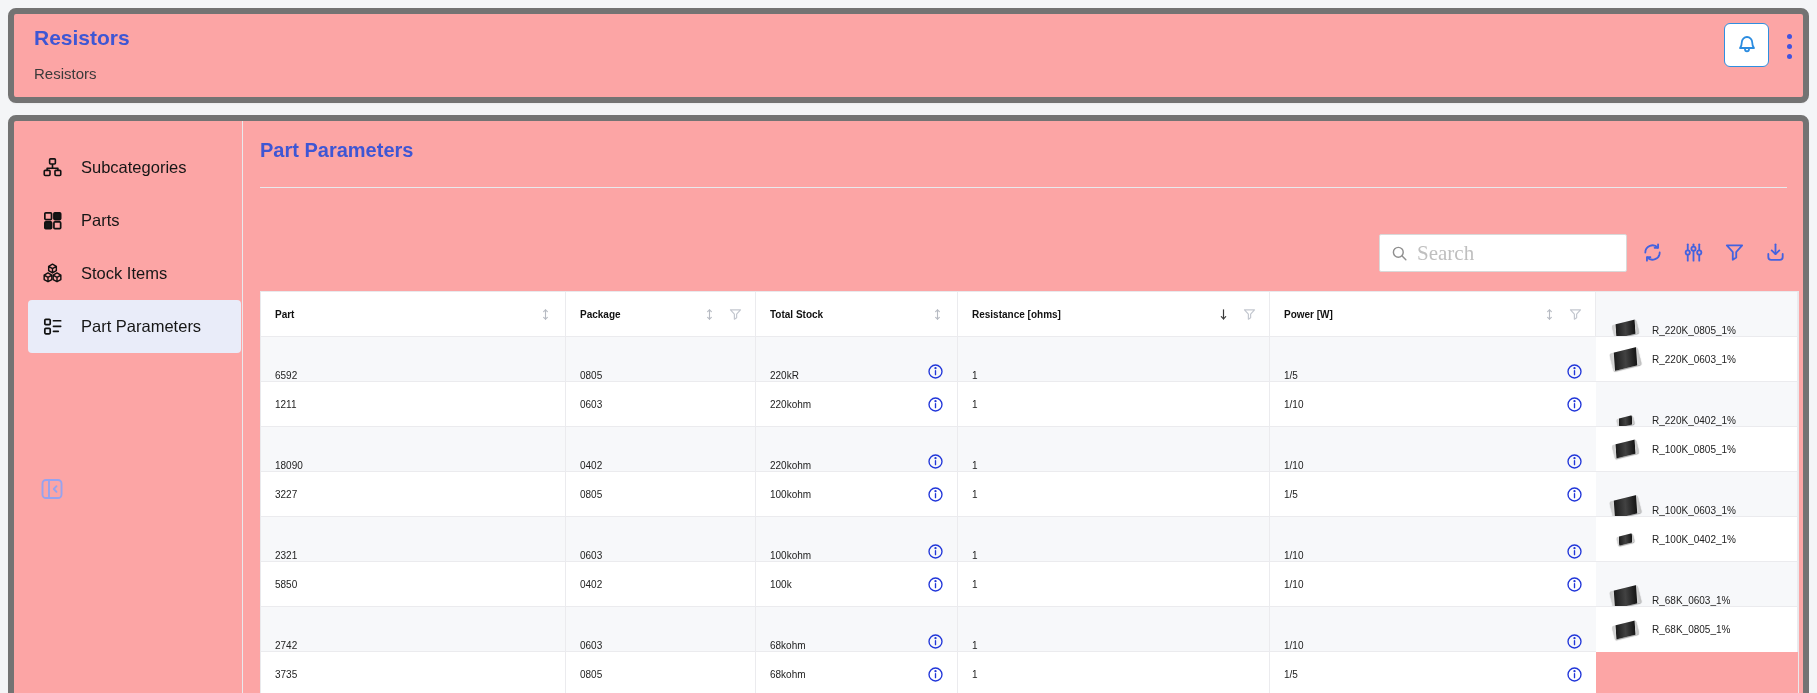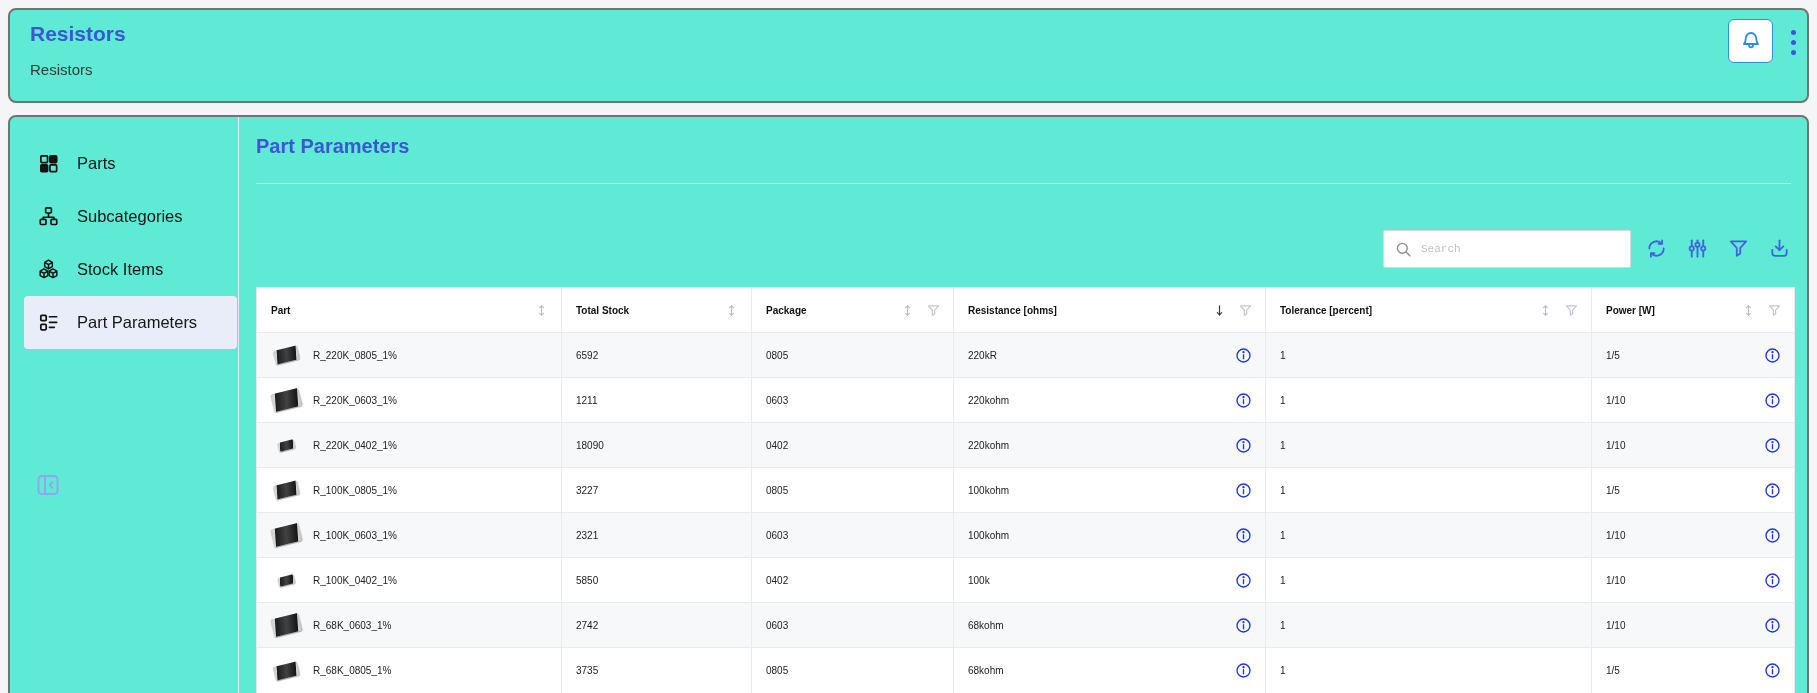--- a/index.html
+++ b/index.html
@@ -5,22 +5,22 @@
   * { margin:0; padding:0; box-sizing:border-box; }
   html,body { width:1817px; height:693px; overflow:hidden; }
   body {
     font-family:"Liberation Sans", sans-serif;
     background:#f4f5f7;
     color:#222;
     position:relative;
   }
   .card {
     position:absolute;
-    background:#5eead4;
-    border:2px solid #737373;
+    background:#fca5a5;
+    border:6px solid #737373;
     border-radius:8px;
     box-shadow:0 1px 2px rgba(0,0,0,.04);
   }
   
   #header-card { left:8px; right:8px; top:8px; height:95px; }
   .page-title {
     position:absolute; left:20px; top:12px;
     font-size:21px; font-weight:bold; color:#3e56d4;
   }
   .breadcrumb {
@@ -64,22 +64,22 @@
   .section-title { font-size:20px; font-weight:bold; color:#3e56d4; height:26px; }
   .content hr { border:none; border-top:1px solid #e8e9ed; margin-top:22px; }
   .toolbar { margin-top:46px; height:38px; display:flex; align-items:center; }
   .search-box {
     margin-left:auto; width:248px; height:38px;
     border:1px solid #d9d9d9; border-radius:2px; background:#fff;
     display:flex; align-items:center; padding:0 10px; gap:8px;
   }
   .search-box svg { width:19px; height:19px; stroke:#8f8f8f; flex:none; }
   .search-box input {
-    border:none; outline:none; width:100%; font-size:11px;
-    font-family:Liberation Mono, monospace; color:#333;
+    border:none; outline:none; width:100%; font-size:21px;
+    font-family:Liberation Serif, serif; color:#333;
   }
   .search-box input::placeholder { color:#bfbfbf; }
   .tool-icon { margin-left:18px; background:none; border:none; padding:0; cursor:pointer; height:24px; }
   .tool-icon:first-of-type { margin-left:14px; }
   .tool-icon svg { width:23px; height:23px; stroke:#4262e0; }
   
   .table {
     margin-top:19px; width:1539px;
     display:grid;
     grid-template-columns:305px 190px 202px 312px 326px 1fr;
@@ -88,21 +88,21 @@
   }
   .tr { display:contents; }
   .th, .td {
     height:45px; display:flex; align-items:center;
     padding:0 12px 0 14px;
     border-right:1px solid #ebebee; border-bottom:1px solid #ebebee;
     background:#fff; overflow:hidden; white-space:nowrap;
   }
   .th:nth-child(6n), .td:nth-child(6n) { border-right:none; }
   .th { font-weight:bold; color:#111; }
-  .tr.odd .td { background:#f7f8fa; }
+  .tr.odd .td { background:#f7f8fa;align-items:flex-end; }
   .tr:last-child .td { border-bottom:none; }
   .hicons { margin-left:auto; display:flex; align-items:center; gap:11px; }
   .hicons svg { width:15px; height:15px; display:block; }
   .sort-idle { stroke:#b7bbc3; }
   .sort-active { stroke:#3a3a3a; }
   .funnel-idle { stroke:#c3c7cf; }
   .cell-value { flex:none; }
   .info-btn { margin-left:auto; background:none; border:none; padding:0; cursor:pointer; height:19px; }
   .info-btn svg { width:19px; height:19px; stroke:#2136d9; }
   
@@ -212,30 +212,30 @@
     <i></i>
       <i></i>
       <i></i>
   </div>
 </div>
 
 <div id="main-card" class="card">
 
   <div class="sidebar">
     <div class="side-item">
+      <svg>
+          <use href="#i-hierarchy"></use>
+        </svg>
+      <span>Subcategories</span>
+    </div>
+    <div class="side-item">
       <svg fill="none">
           <use href="#i-grid"></use>
         </svg>
       <span>Parts</span>
-    </div>
-    <div class="side-item">
-      <svg>
-          <use href="#i-hierarchy"></use>
-        </svg>
-      <span>Subcategories</span>
     </div>
     <div class="side-item">
       <svg>
           <use href="#i-cubes"></use>
         </svg>
       <span>Stock Items</span>
     </div>
     <div class="side-item selected">
       <svg>
           <use href="#i-listdetails"></use>
@@ -286,61 +286,50 @@
 
       <div class="th">
         <span>Part</span>
         <span class="hicons">
             <svg class="sort-idle">
               <use href="#i-sortud"></use>
             </svg>
           </span>
       </div>
       <div class="th">
+        <span>Package</span>
+        <span class="hicons">
+          <svg class="sort-idle">
+              <use href="#i-sortud"></use>
+            </svg>
+          <svg class="funnel-idle" fill="none">
+              <use href="#i-funnel"></use>
+            </svg>
+        </span>
+      </div>
+      <div class="th">
         <span>Total Stock</span>
         <span class="hicons">
             <svg class="sort-idle">
               <use href="#i-sortud"></use>
             </svg>
           </span>
-      </div>
-      <div class="th">
-        <span>Package</span>
-        <span class="hicons">
-          <svg class="sort-idle">
-              <use href="#i-sortud"></use>
-            </svg>
-          <svg class="funnel-idle" fill="none">
-              <use href="#i-funnel"></use>
-            </svg>
-        </span>
       </div>
       <div class="th">
         <span>Resistance [ohms]</span>
         <span class="hicons">
           <svg class="sort-active">
               <use href="#i-sortdown"></use>
             </svg>
           <svg class="funnel-idle" fill="none">
               <use href="#i-funnel"></use>
             </svg>
         </span>
       </div>
       <div class="th">
-        <span>Tolerance [percent]</span>
-        <span class="hicons">
-          <svg class="sort-idle">
-              <use href="#i-sortud"></use>
-            </svg>
-          <svg class="funnel-idle" fill="none">
-              <use href="#i-funnel"></use>
-            </svg>
-        </span>
-      </div>
-      <div class="th">
         <span>Power [W]</span>
         <span class="hicons">
           <svg class="sort-idle">
               <use href="#i-sortud"></use>
             </svg>
           <svg class="funnel-idle" fill="none">
               <use href="#i-funnel"></use>
             </svg>
         </span>
       </div>

